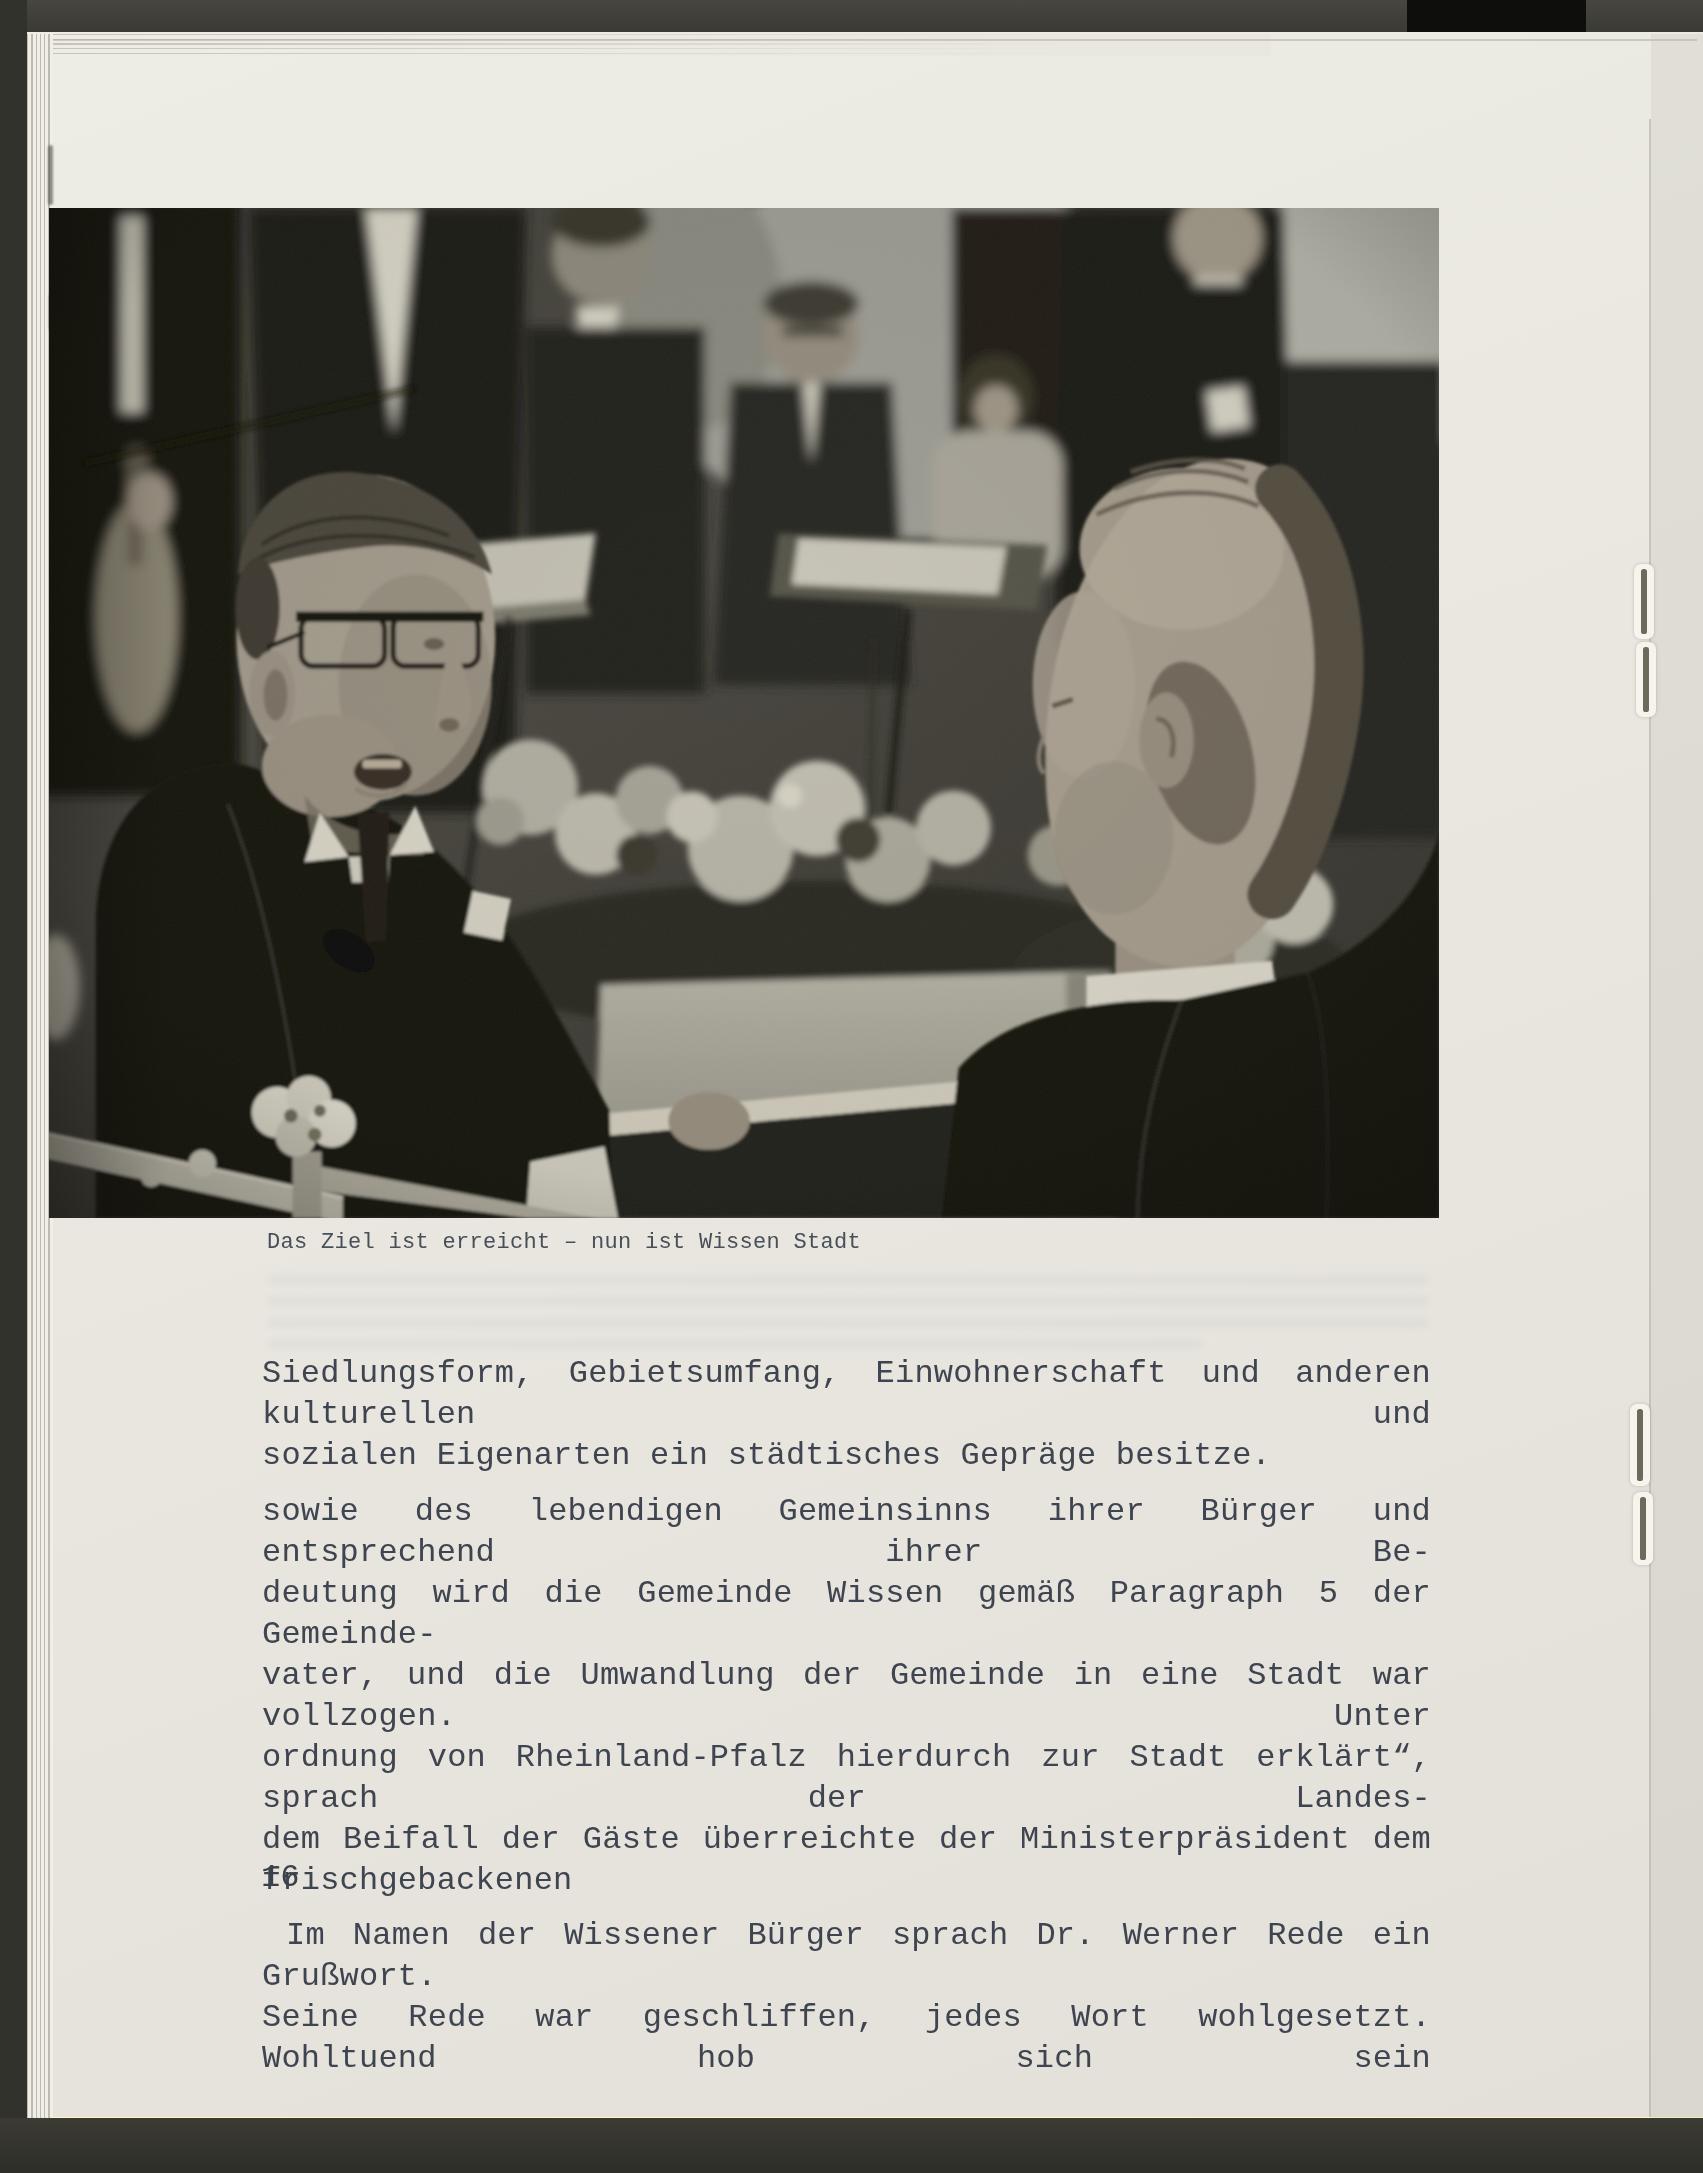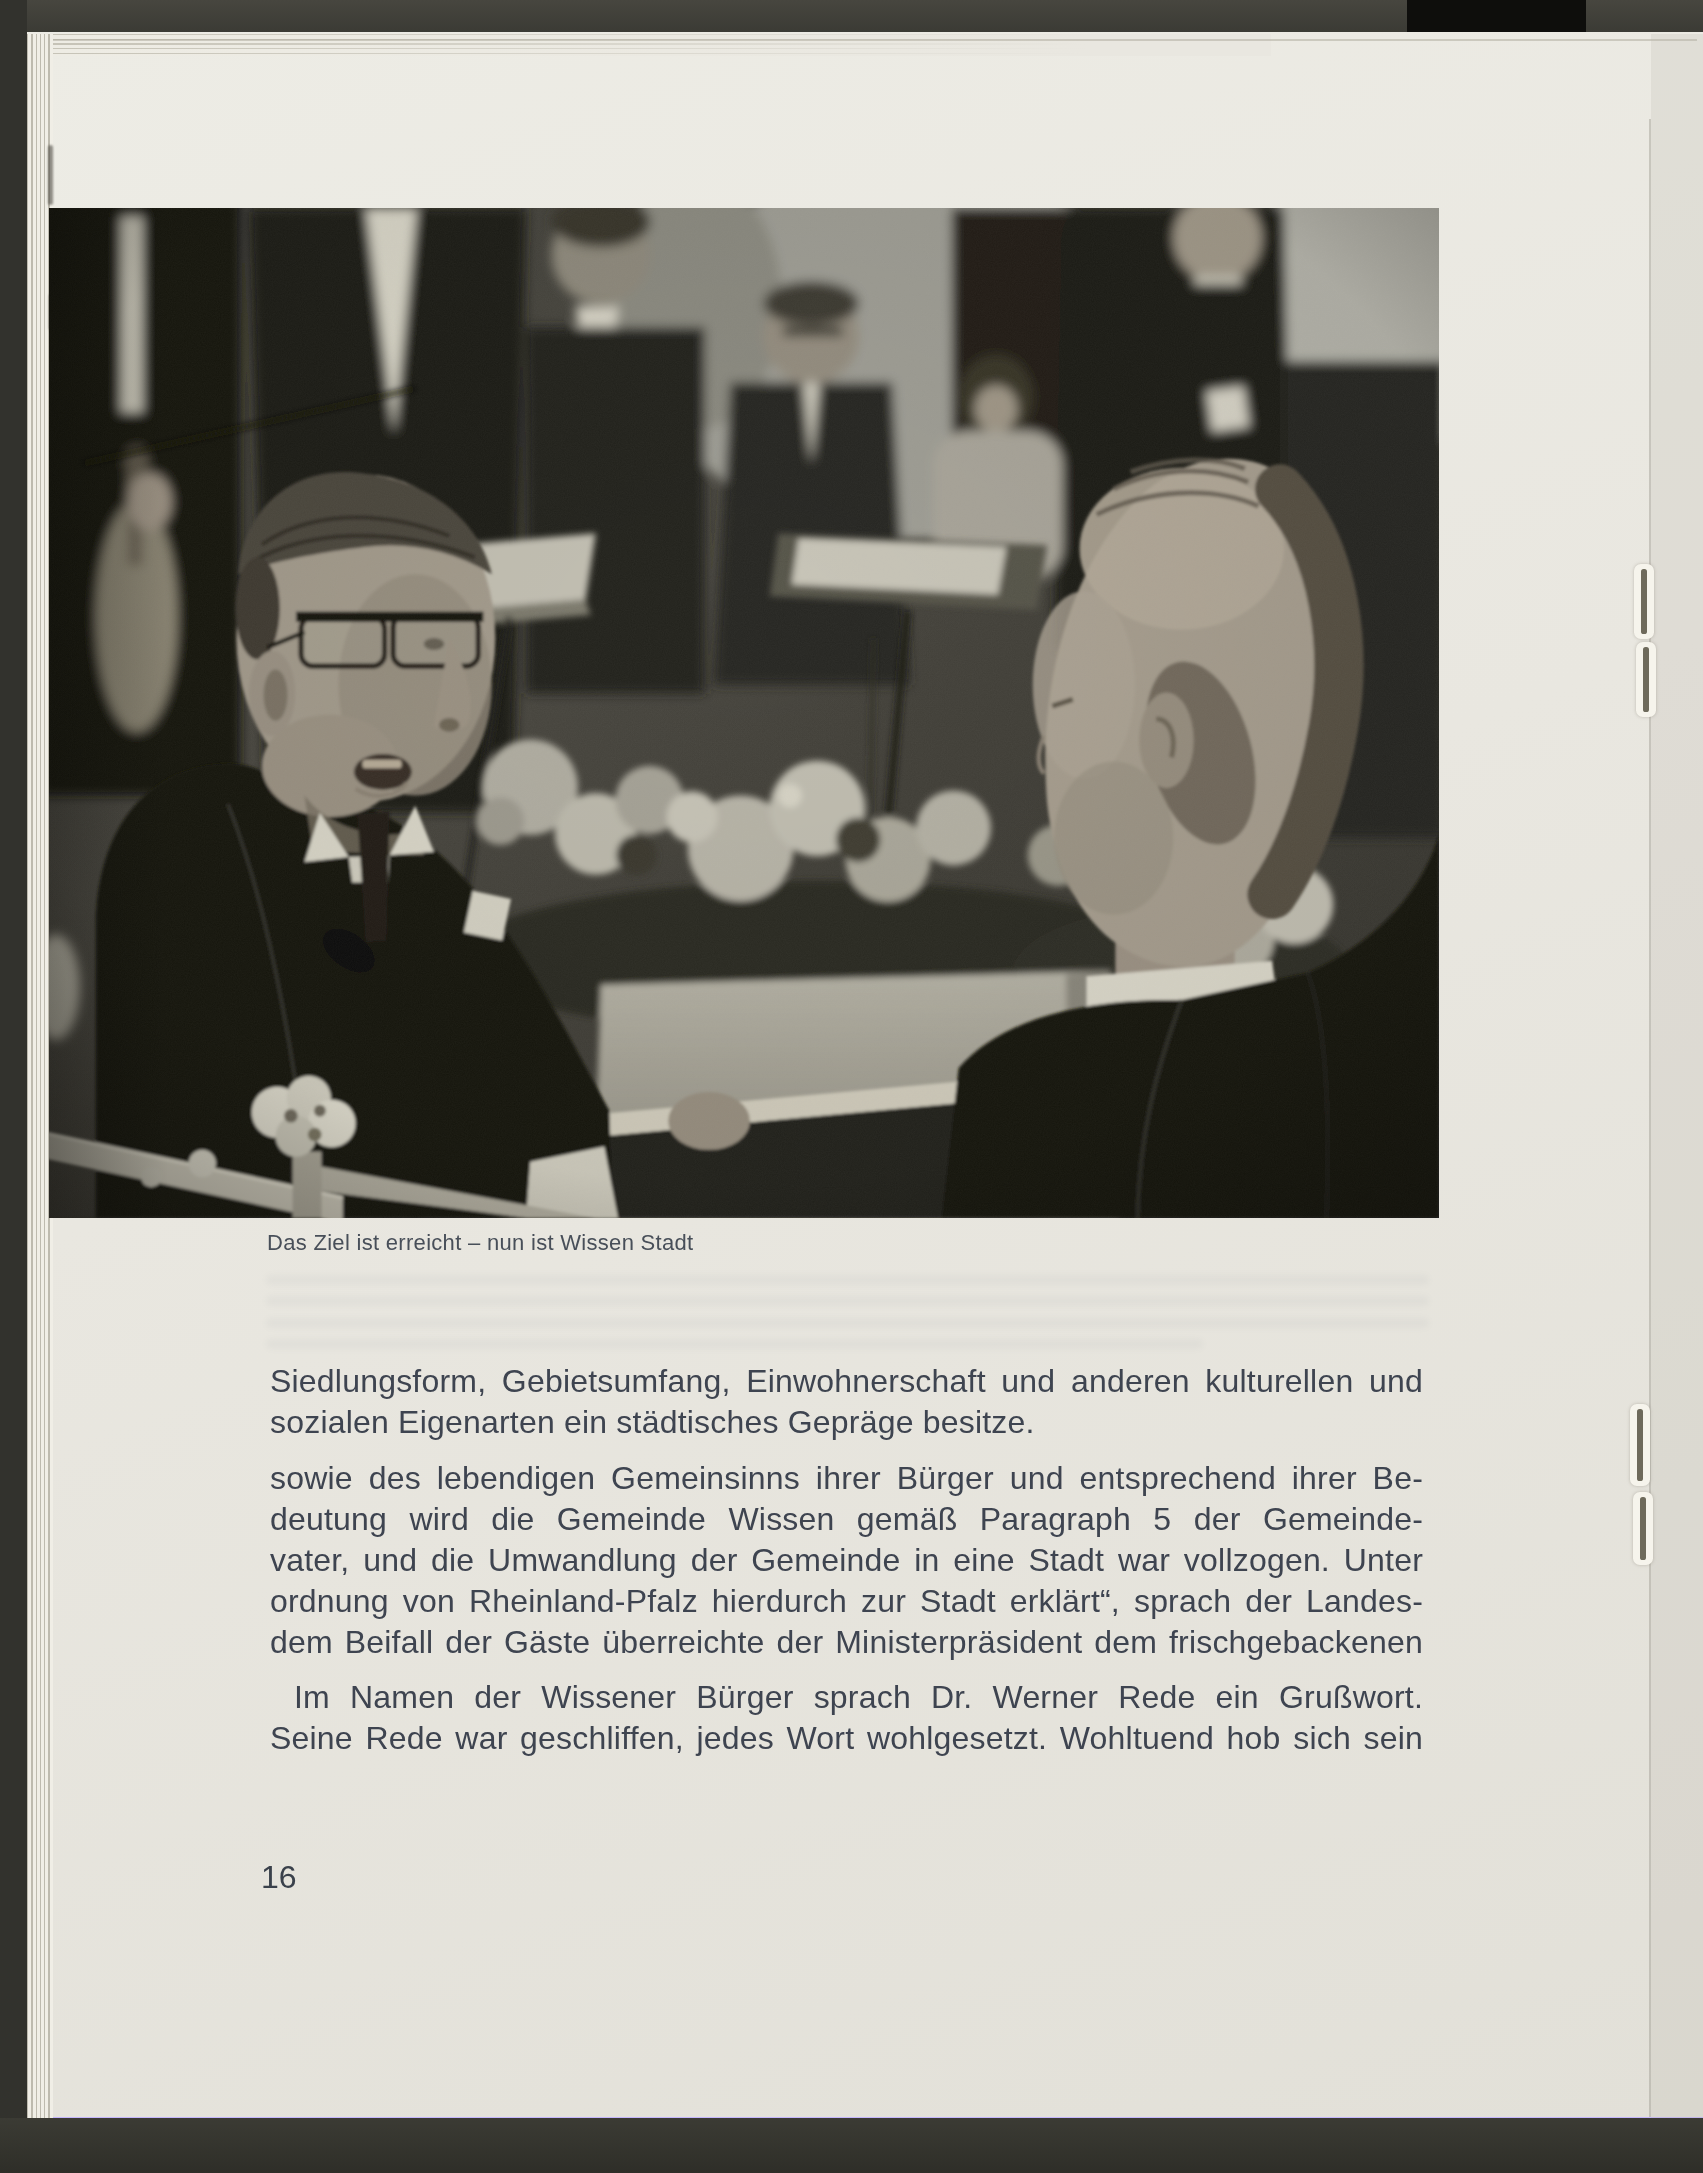--- a/index.html
+++ b/index.html
@@ -1,17 +1,17 @@
 <!DOCTYPE html>
 <html style="font-size:13.6px"><head>
 <meta charset="utf-8">
 <style>
   html,body{margin:0;padding:0;background:#2e2e2a;}
   #stage{position:relative;width:1704px;height:2174px;overflow:hidden;
-         font-family:Liberation Sans, sans-serif;background:#c4b5fd;}
+         font-family:Liberation Mono, monospace;background:#fef9c3;}
 
   
   .band-top{position:absolute;left:0;top:0;width:1704px;height:34px;
             background:linear-gradient(#47463f,#3a3a34);}
   .band-left{position:absolute;left:0;top:0;width:27px;height:2174px;background:#32322d;}
   .band-bottom{position:absolute;left:0;top:2118px;width:1704px;height:56px;
                background:linear-gradient(#3b3b34,#2e2e28);}
   .notch{position:absolute;left:1407px;top:0;width:179px;height:32px;background:#0e0e0c;}
 
   
@@ -41,21 +41,21 @@
   .photo{position:absolute;left:49px;top:208px;width:1390px;height:1010px;background:#3c3b35;}
   .photo svg{display:block;width:100%;height:100%;}
 
   
   .caption{position:absolute;left:267px;top:1230px;font-size:22px;letter-spacing:0.3px;
            color:#484f59;}
   .ghost{position:absolute;left:266px;width:1163px;height:10.2px;background:#5f6672;
          opacity:.05;filter:blur(3.4px);border-radius:5.1px;}
   .bodytext{position:absolute;left:262px;top:1353px;width:1169px;font-size:32px;
             line-height:41px;color:#3e4450;letter-spacing:0.2px;}
-  .para{margin:8px;}
+  .para{margin:0;}
   .para+.para{margin-top:14.5px;}
   .line{text-align:justify;text-align-last:justify;}
   .line.end{text-align-last:left;}
   .line.ind{text-indent:24px;}
   .folio{position:absolute;left:261px;top:1859px;font-size:32px;color:#3a414b;}
 </style>
 </head>
 <body>
 
 <div id="stage">

